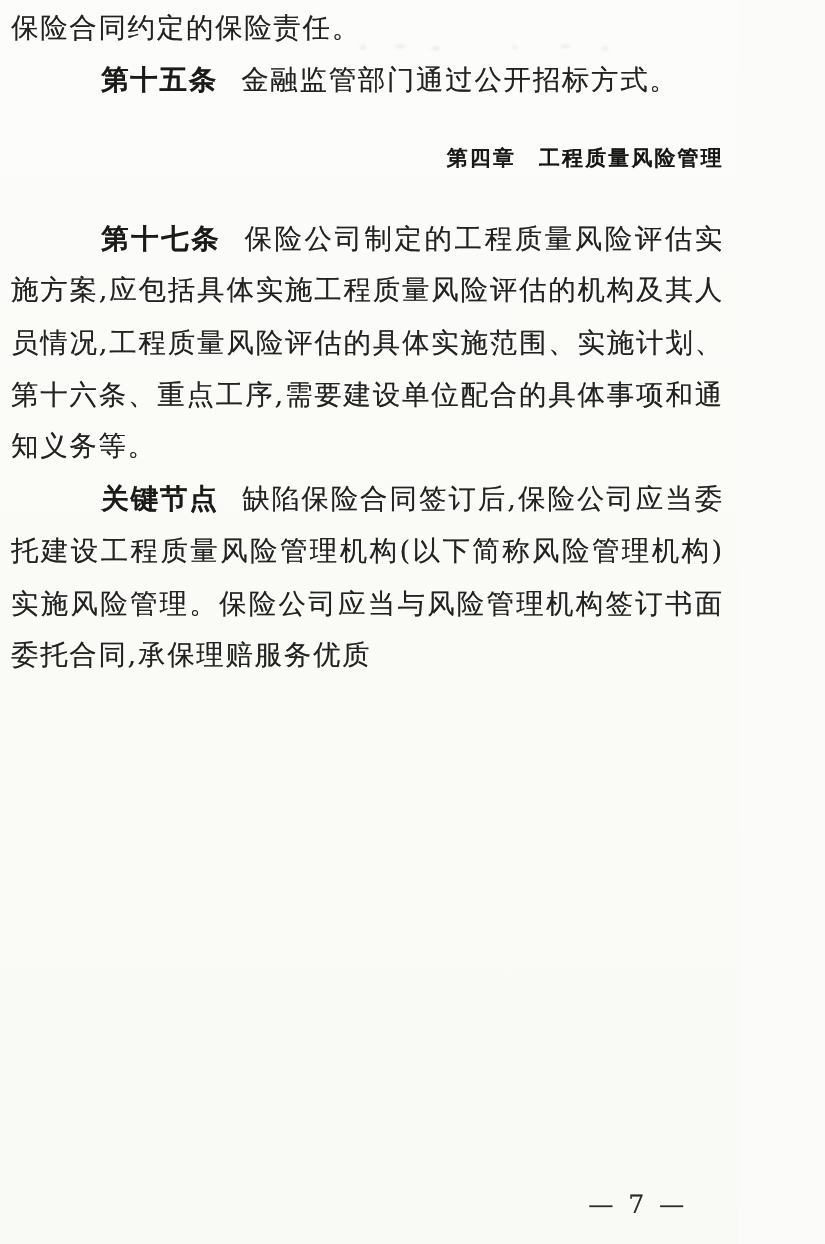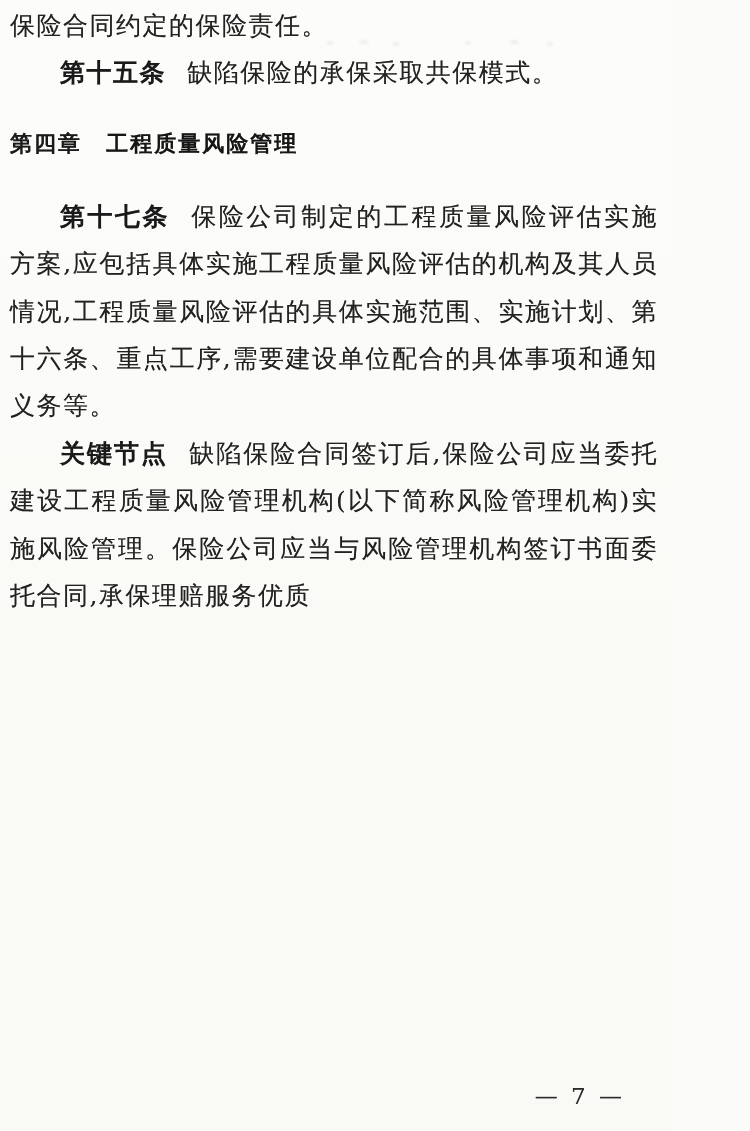--- a/index.html
+++ b/index.html
@@ -37,27 +37,28 @@
     text-indent: 2em;
   }
   .para.continuation {
     text-indent: 0;
   }
   .para .lead {
     font-weight: 700;
     font-family: "DejaVu Sans", "Liberation Sans", sans-serif;
     margin-right: 0.85em;
     color: #1a1a1a;
+    margin-left: 32px;
   }
   .para.chapter {
     text-indent: 0;
-    text-align: left;
+    text-align: right;
     font-weight: 700;
     font-family: "DejaVu Sans", "Liberation Sans", sans-serif;
-    font-size: 22px;
+    font-size: 19px;
     line-height: 40px;
     margin: 27px 0 29px 0;
     letter-spacing: 2px;
     color: #161616;
   }
   .para.chapter .lead {
     margin-right: 1.1em;
   }
   .footer {
     position: absolute;
@@ -87,19 +88,19 @@
       radial-gradient(6px 4px at 232px 8px, #888 0%, transparent 70%);
   }
 </style>
 </head>
 <body>
 
 <div class="page">
   <div class="smudge"></div>
   <main class="doc-body">
       <p class="para continuation"><span>保险合同约定的保险责任。</span></p>
-      <p class="para article"><span class="lead">第十五条</span><span>缺陷保险的承保采取共保模式。</span></p>
+      <p class="para article"><span class="lead">第十五条</span><span>金融监管部门通过公开招标方式。</span></p>
       <p class="para chapter"><span class="lead">第四章</span><span>工程质量风险管理</span></p>
       <p class="para article"><span class="lead">第十七条</span><span>保险公司制定的工程质量风险评估实施方案,应包括具体实施工程质量风险评估的机构及其人员情况,工程质量风险评估的具体实施范围、实施计划、第十六条、重点工序,需要建设单位配合的具体事项和通知义务等。</span></p>
       <p class="para article"><span class="lead">关键节点</span><span>缺陷保险合同签订后,保险公司应当委托建设工程质量风险管理机构(以下简称风险管理机构)实施风险管理。保险公司应当与风险管理机构签订书面委托合同,承保理赔服务优质</span></p>
     </main>
   <div class="footer">— 7 —</div>
 </div>
 
 </body></html>

